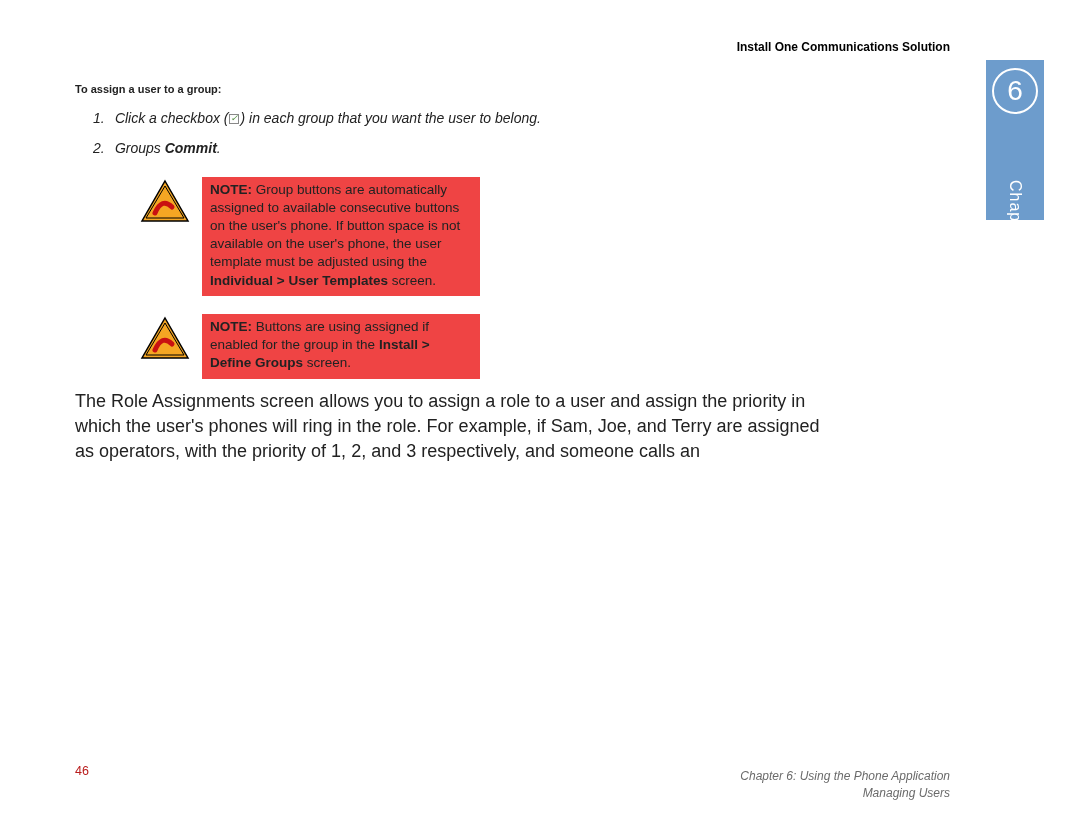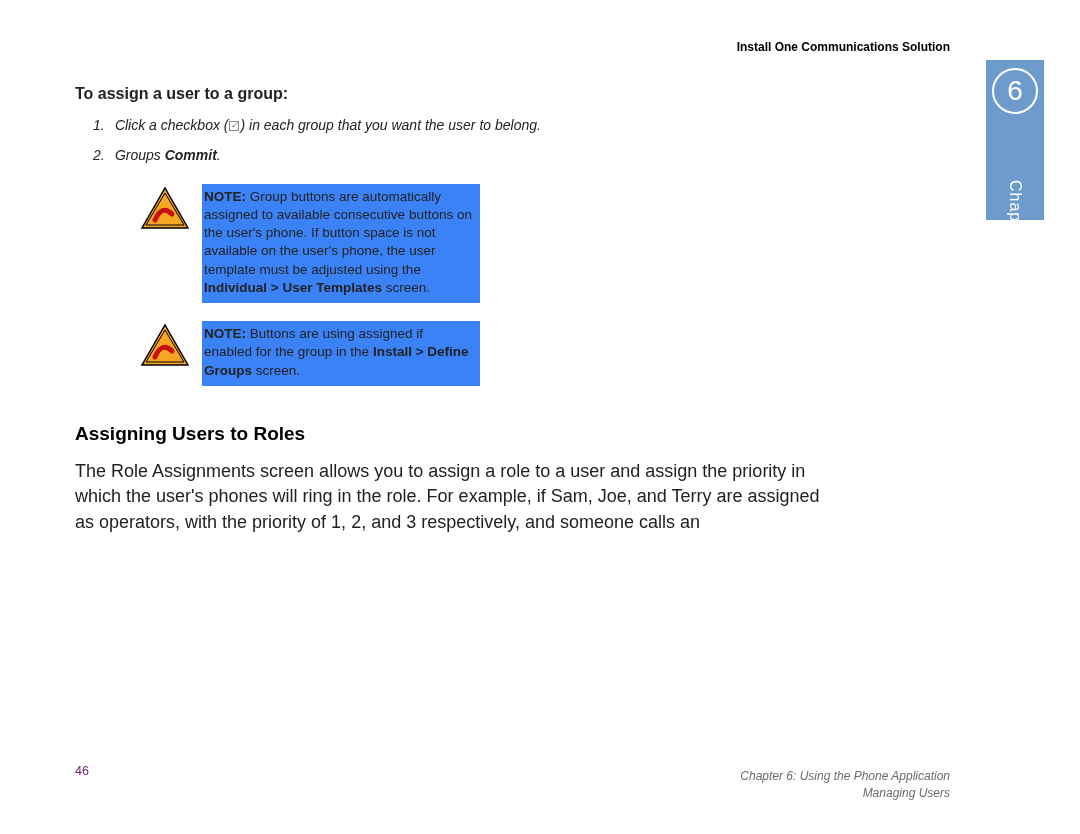--- a/index.html
+++ b/index.html
@@ -57,21 +57,21 @@
       position: absolute;
       top: 82px;
       left: 75px;
       width: 750px;
       font-size: 14px;
       line-height: 1.45;
       color: #222;
     }
     .sub-heading {
       font-weight: bold;
-      font-size: 16px;
+      font-size: 11px;
       margin-bottom: 10px;
     }
     .ol-item {
       margin-left: 18px;
       margin-bottom: 10px;
       font-size: 14px;
       font-style: italic;
     }
     .ol-num {
       display: inline-block;
@@ -100,22 +100,22 @@
       align-items: flex-start;
       margin: 18px 0 10px 65px;
       width: 340px;
     }
     .warning-icon {
       flex: 0 0 50px;
       margin-right: 12px;
       margin-top: 2px;
     }
     .note-text {
-      background: #3b82f6;
-      padding: 4px 8px 6px 2px;
+      background: #ef4444;
+      padding: 4px 8px 6px 8px;
       font-size: 13.5px;
       line-height: 1.35;
       width: 294px;
     }
     .bold { font-weight: bold; }
     .section-heading {
       font-size: 19px;
       font-weight: bold;
       margin-top: 34px;
       margin-bottom: 12px;
@@ -123,21 +123,21 @@
     }
     .body-para {
       font-size: 18px;
       line-height: 1.4;
     }
     .footer-left {
       position: absolute;
       bottom: 56px;
       left: 75px;
       font-size: 12.5px;
-      color: #701a75;
+      color: #b91c1c;
     }
     .footer-right {
       position: absolute;
       bottom: 32px;
       right: 130px;
       font-size: 12px;
       color: #6a6a6a;
       font-style: italic;
       text-align: right;
       line-height: 1.4;
@@ -188,21 +188,20 @@
         <polygon points="25,2 48,42 2,42" fill="#f5a623" stroke="#000" stroke-width="1.5"></polygon>
         <polygon points="25,7 44,39 6,39" fill="#f5a623" stroke="#000" stroke-width="1"></polygon>
         <path d="M 15 34 Q 22 18 32 28" stroke="#c91111" stroke-width="5" fill="none" stroke-linecap="round"></path>
       </svg>
     </div>
     <div class="note-text">
       <span class="bold">NOTE:</span><span> Buttons are using assigned if enabled for the group in the </span><span class="bold">Install &gt; Define Groups</span><span> screen.</span>
     </div>
   </div>
 
-  <div class="section-heading">Assigning Users to Roles</div>
 
   <div class="body-para">The Role Assignments screen allows you to assign a role to a user and assign the priority in which the user's phones will ring in the role. For example, if Sam, Joe, and Terry are assigned as operators, with the priority of 1, 2, and 3 respectively, and someone calls an</div>
 
 </div>
 
 <div class="footer-left">46</div>
 <div class="footer-right">
   <div>Chapter 6: Using the Phone Application</div>
   <div>Managing Users</div>
 </div>

